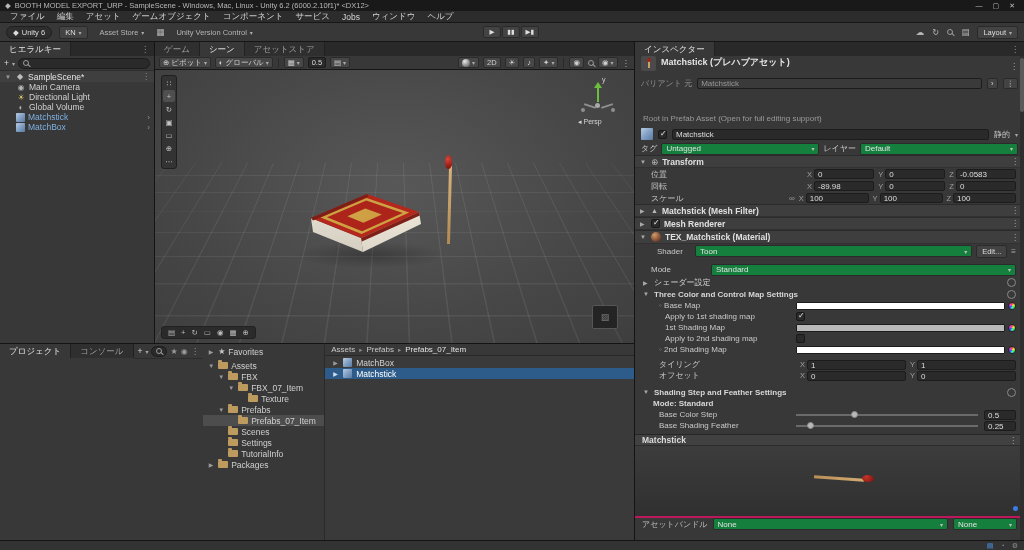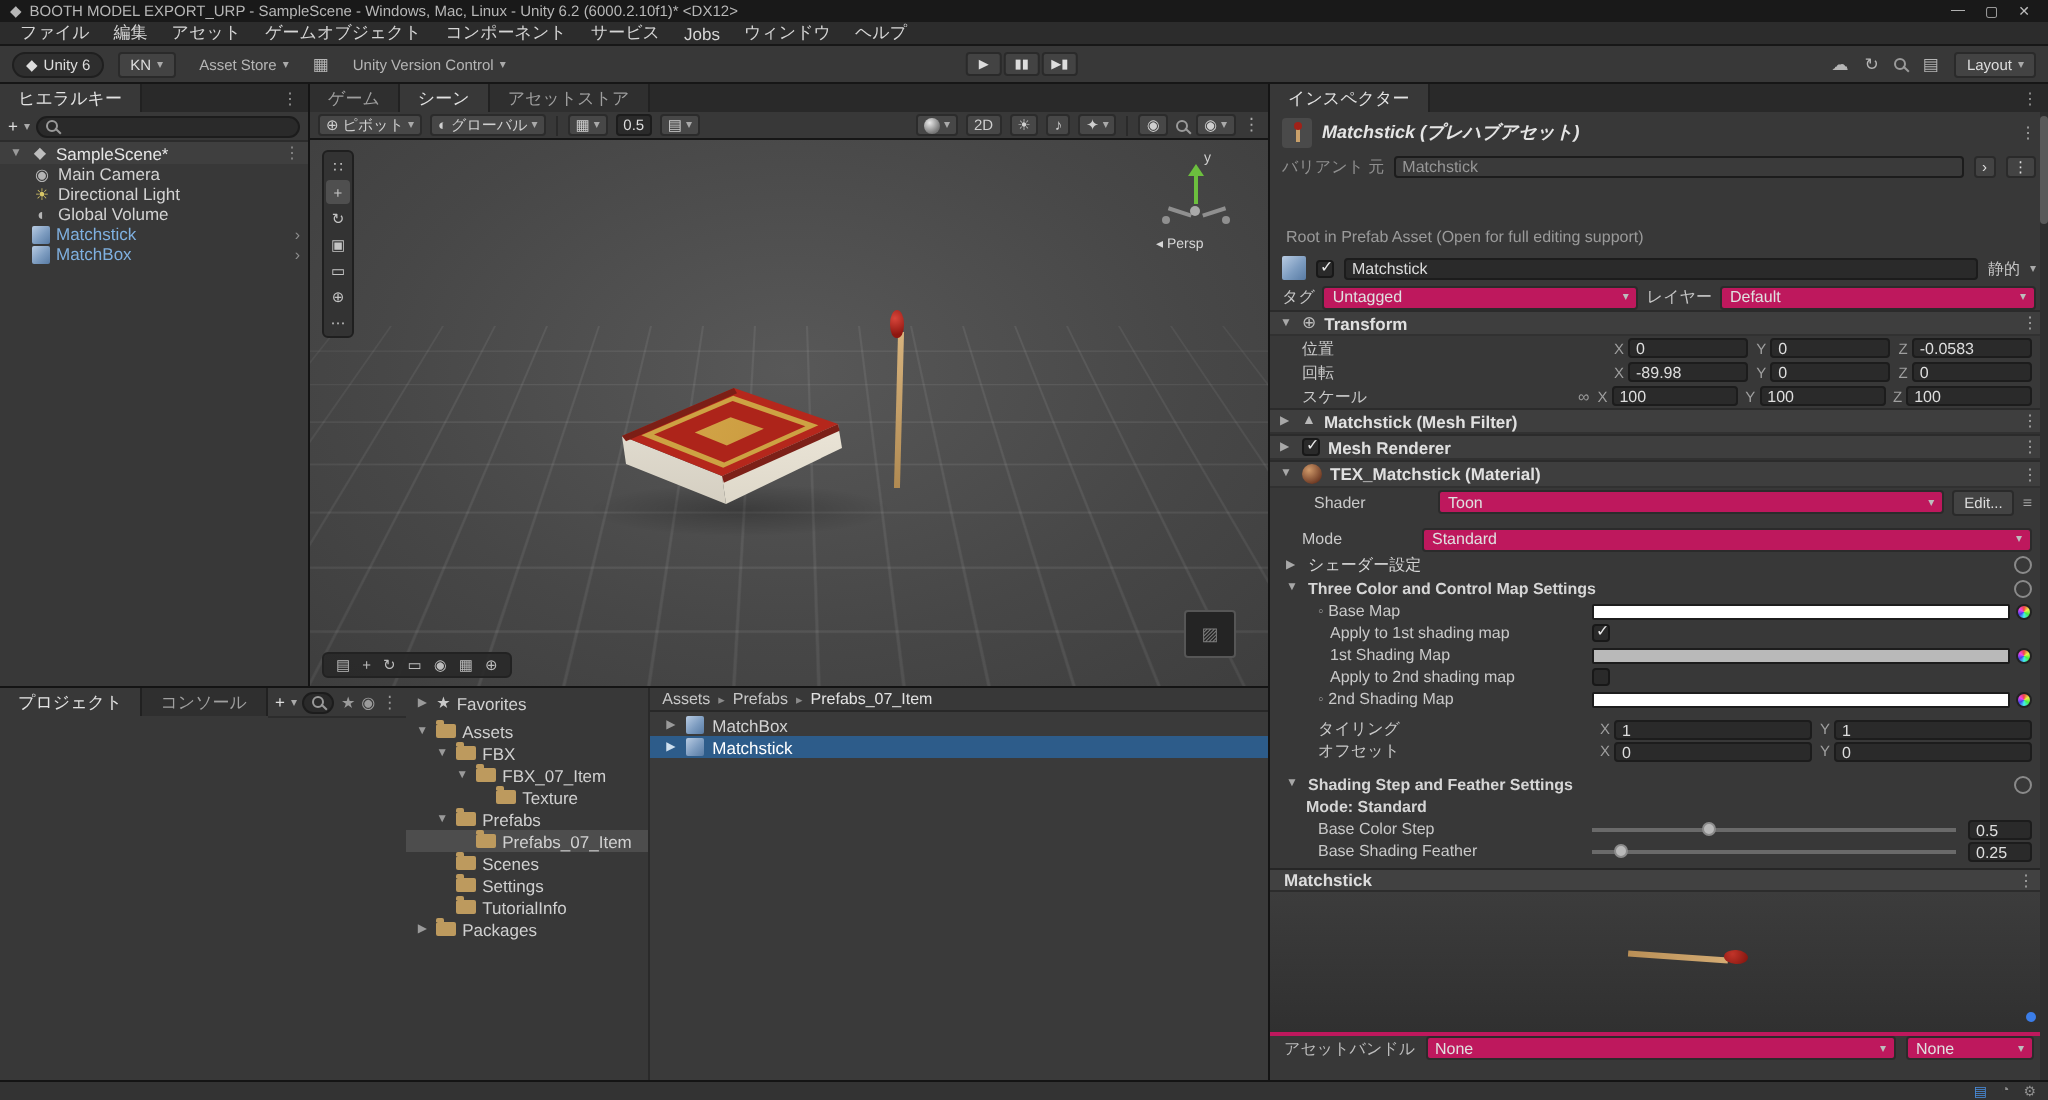--- a/index.html
+++ b/index.html
@@ -113,35 +113,35 @@
   .crumbs .sep { color:#8b8b8b; font-size:6.5px; }
   .filelist { flex:1; padding-top:1px; }
   .frow { height:11px; display:flex; align-items:center; gap:4px; padding-left:8px; font-size:8.5px; color:#d2d2d2; }
   .frow.selected { background:#2d5c8a; color:#fff; }
   .projfooter { height:13px; background:#383838; border-top:1px solid #262626; display:flex; align-items:center; gap:4px; padding:0 8px 0 126px; font-size:8px; color:#bdbdbd; flex:none; }
   .zoomslider { margin-left:auto; width:40px; height:2px; background:#5a5a5a; position:relative; }
   .zoomslider .knob { position:absolute; left:2px; top:-2px; width:6px; height:6px; border-radius:50%; background:#9c9c9c; }
 
   
   .insbody { flex:1; overflow:hidden; position:relative; }
-  .prefhdr { height:20px; display:flex; align-items:center; gap:5px; padding:0 6px;font-style:italic; }
+  .prefhdr { height:20px; display:flex; gap:5px; padding:0 6px; }
   .prefthumb { width:15px; height:15px; background:#4a4a4a; border-radius:2px; position:relative; flex:none; }
   .prefthumb i { position:absolute; left:7px; top:4px; width:2px; height:8px; background:#c9a06a; }
   .prefthumb b { position:absolute; left:6px; top:2px; width:4px; height:4px; border-radius:50%; background:#a02118; }
   .preftitle { font-weight:bold; font-size:9px; color:#e4e4e4; }
   .hicons { margin-left:auto; display:flex; gap:5px; color:#a8a8a8; font-weight:normal; font-size:8px; align-items:center; }
   .subrow { height:14px; display:flex; align-items:center; gap:5px; padding:0 6px; color:#8f8f8f; font-size:8px; }
   .fieldbox { background:#2a2a2a; border:1px solid #1c1c1c; border-radius:2px; height:11px; line-height:10px; font-size:8px; color:#dcdcdc; padding:0 3px; }
   .fieldbox.disabled { background:#3a3a3a; color:#979797; }
   .msgrow { margin-top:24px; padding:0 8px; height:12px; font-size:8px; color:#9a9a9a; }
   .gohdr { height:16px; display:flex; align-items:center; gap:5px; padding:0 6px; }
   .cb { width:9px; height:9px; background:#2a2a2a; border:1px solid #181818; border-radius:2px; position:relative; flex:none; }
   .cb.on::after { content:"✓"; position:absolute; left:1px; top:-2px; font-size:8px; color:#e9e9e9; }
   .tagrow { height:13px; display:flex; align-items:center; gap:4px; padding:0 6px; font-size:8px; color:#c6c6c6; }
-  .dd { background:#be185d; border:1px solid #2b2b2b; border-radius:2px; height:12px; display:flex; align-items:center; justify-content:space-between; gap:4px; padding:0 4px; font-size:8px; color:#e0e0e0; }
+  .dd { background:#15803d; border:1px solid #2b2b2b; border-radius:2px; height:12px; display:flex; align-items:center; justify-content:space-between; gap:4px; padding:0 4px; font-size:8px; color:#e0e0e0; }
   .dd::after { content:"▾"; font-size:6px; color:#bdbdbd; }
   .comp { height:13px; background:#3e3e3e; border-top:1px solid #2b2b2b; border-bottom:1px solid #313131; display:flex; align-items:center; gap:4px; padding:0 5px; font-size:8.5px; font-weight:bold; color:#e0e0e0; }
   .comp .arr { font-size:6px; color:#a8a8a8; width:7px; }
   .matball { width:10px; height:10px; border-radius:50%; background:radial-gradient(circle at 35% 30%,#d09a6a,#6e3a24 75%); flex:none; }
   .prow { min-height:11px; display:flex; align-items:center; padding:0 8px 0 16px; font-size:8px; color:#c9c9c9; }
   .plabel { width:152px; flex:none; white-space:nowrap; overflow:hidden; }
   .axis { color:#9f9f9f; font-size:7.5px; margin:0 2px 0 4px; }
   .nfield { flex:1; min-width:0; height:10px; background:#2a2a2a; border:1px solid #1c1c1c; border-radius:2px; font-size:8px; color:#dedede; padding:0 3px; line-height:9px; }
   .foldrow { height:12px; display:flex; align-items:center; gap:4px; padding:0 8px; font-size:8px; color:#d6d6d6; }
   .foldrow .arr { font-size:6px; color:#a8a8a8; width:7px; }
@@ -588,21 +588,21 @@
           <span class="arr">▼</span>
           <span class="matball"></span>
           <span>TEX_Matchstick (Material)</span>
           <span class="hicons">
               <span></span>
               <span>⋮</span>
             </span>
         </div>
         <div class="prow" style="height:14px; padding-left:22px;">
           <span style="width:38px;">Shader</span>
-          <span class="dd" style="flex:1;margin-left:24px;">
+          <span class="dd" style="flex:1;">
               <span>Toon</span>
             </span>
           <span class="tbtn" style="margin-left:4px;">Edit...</span>
           <span style="margin-left:4px; color:#a8a8a8;">≡</span>
         </div>
 
         <div class="prow" style="height:13px; margin-top:5px;">
           <span class="plabel" style="width:60px;">Mode</span>
           <span class="dd" style="flex:1;">
               <span>Standard</span>

